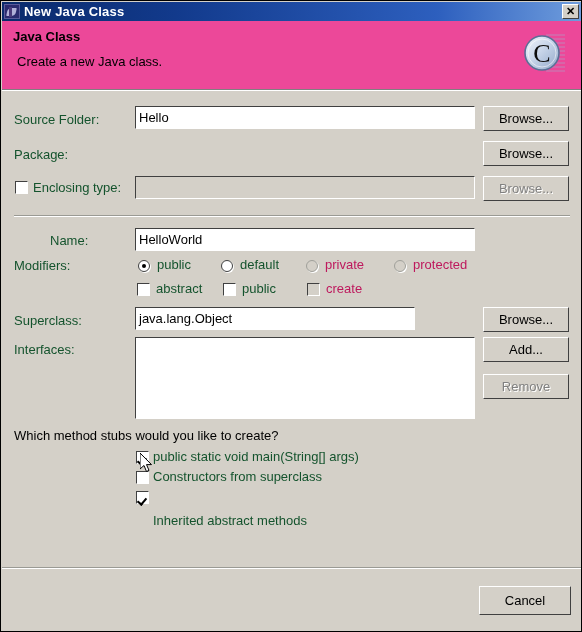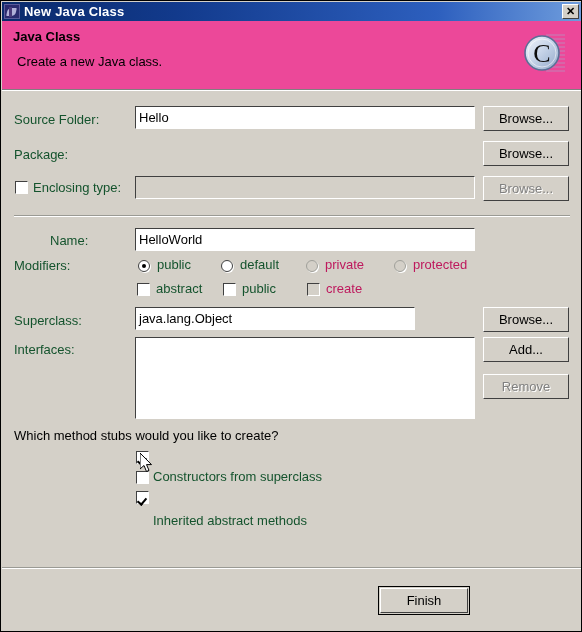--- a/index.html
+++ b/index.html
@@ -351,34 +351,33 @@
     <div class="btn" style="left:481px; top:216px; width:86px; height:25px;">Browse...</div>
 
     <div class="lbl" style="left:12px; top:251px;">Interfaces:</div>
     <div class="listbox" style="left:133px; top:246px; width:340px; height:82px;"></div>
     <div class="btn" style="left:481px; top:246px; width:86px; height:25px;">Add...</div>
     <div class="btn disabled" style="left:481px; top:283px; width:86px; height:25px;">Remove</div>
 
     <div class="question" style="left:12px; top:337px;">Which method stubs would you like to create?</div>
 
     <div class="cbox checked" style="left:134px; top:360px;"></div>
+    <div class="lbl" style="left:151px; top:358px;">public static void main(String[] args)</div>
 
     <div class="cbox" style="left:134px; top:380px;"></div>
     <div class="lbl" style="left:151px; top:378px;">Constructors from superclass</div>
 
     <div class="cbox checked" style="left:134px; top:400px;"></div>
     <div class="lbl" style="left:151px; top:398px;margin-top:24px;">Inherited abstract methods</div>
 
   </div>
 
   <div class="footer-sep"></div>
 
-  <div class="btn default" style="left:377px; top:585px; width:92px; height:29px;">
-    <span class="inner">Finish</span>
-  </div>
+  <div class="btn" style="left:478px; top:585px; width:92px; height:29px;">Cancel</div>
 
   <div class="cursor">
     <svg width="14" height="22" viewBox="0 0 14 22">
       <polygon points="0,0 0,16 4,12.5 6.5,18.5 9,17.4 6.5,11.6 11.5,11.6" fill="#ffffff" stroke="#000000" stroke-width="1"></polygon>
     </svg>
   </div>
 
 </div>
 
 </body></html>

